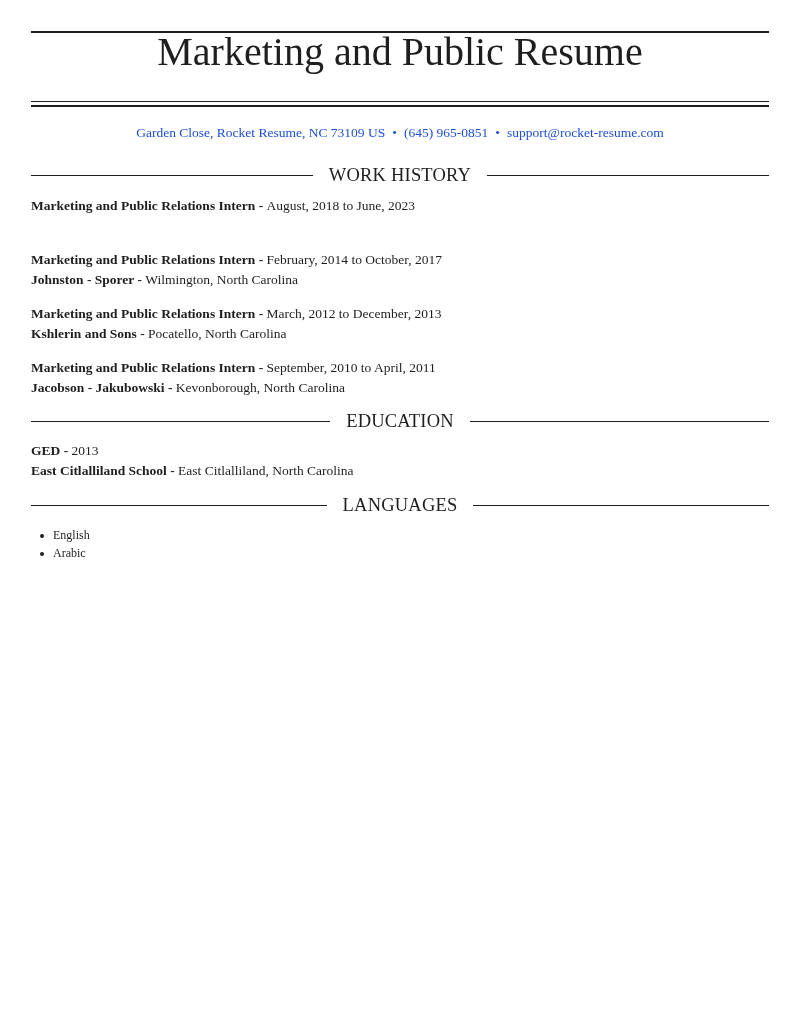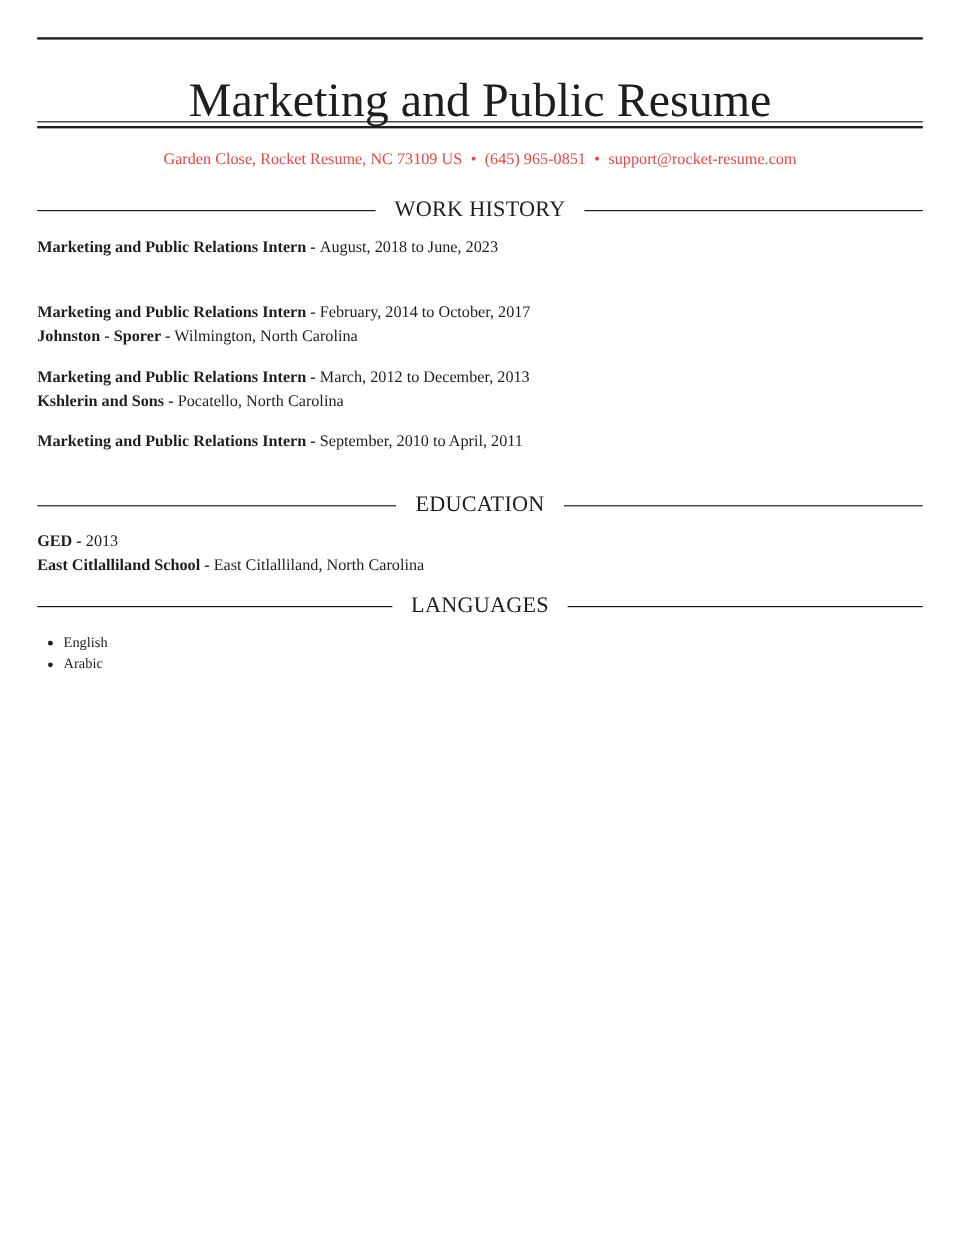--- a/index.html
+++ b/index.html
@@ -24,21 +24,21 @@
       position: absolute;
       left: 0;
       top: 31px;
       width: 738px;
       height: 2px;
       background: #1e1e1e;
     }
     .title {
       position: absolute;
       left: 0;
-      top: 60px;
+      top: 28px;
       width: 738px;
       text-align: center;
       font-size: 40px;
       line-height: 48px;
       font-weight: normal;
       margin: 0;
       color: #1e1e1e;
     }
     .rule-double-a {
       position: absolute;
@@ -57,21 +57,21 @@
       background: #1e1e1e;
     }
     .contact {
       position: absolute;
       left: 0;
       top: 124px;
       width: 738px;
       text-align: center;
       font-size: 13.5px;
       line-height: 18px;
-      color: #ef4444;
+      color: #1d4ed8;
     }
     .contact .sep {
       display: inline-block;
       margin: 0 7px;
     }
     .section-heading {
       position: absolute;
       left: 0;
       width: 738px;
       height: 24px;
@@ -170,20 +170,23 @@
     </div>
     <div class="line-row">
       <b>Kshlerin and Sons</b><b> - </b><span>Pocatello, North Carolina</span>
     </div>
   </div>
 
   <div class="entry" style="top:358px;">
     <div class="line-row">
       <b>Marketing and Public Relations Intern</b><b> - </b><span>September, 2010 to April, 2011</span>
     </div>
+    <div class="line-row">
+      <b>Jacobson - Jakubowski</b><b> - </b><span>Kevonborough, North Carolina</span>
+    </div>
   </div>
 
   <div class="section-heading" style="top:409px;">
     <div class="line"></div>
     <div class="label">EDUCATION</div>
     <div class="line"></div>
   </div>
 
   <div class="entry" style="top:441px;">
     <div class="line-row">

